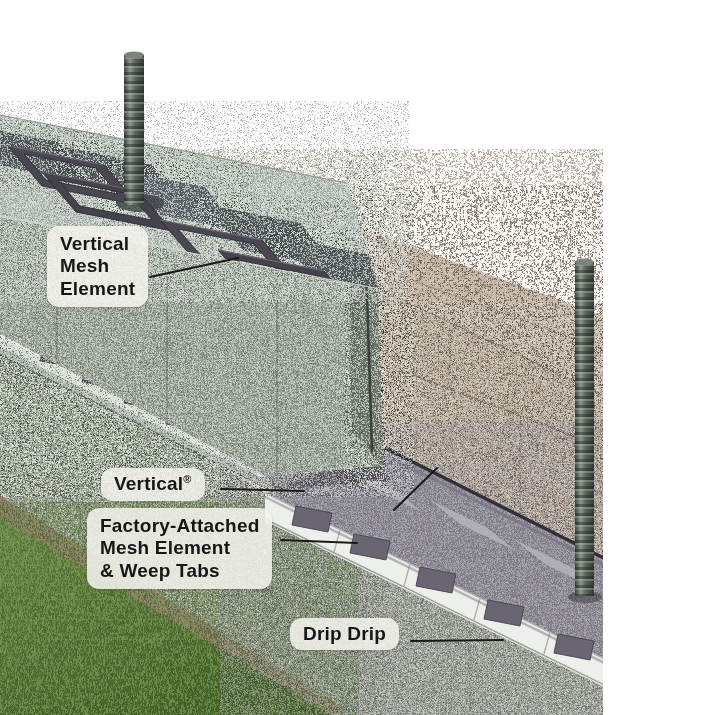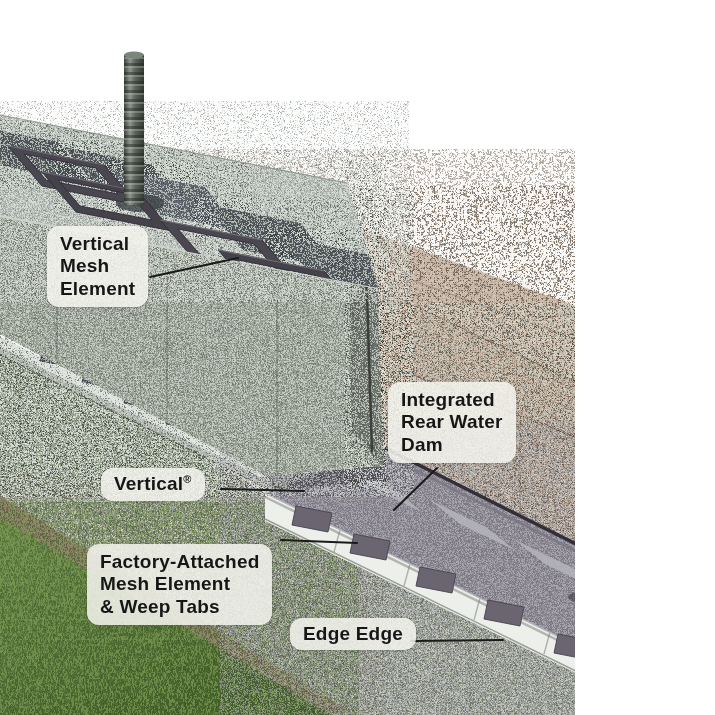--- a/index.html
+++ b/index.html
@@ -1,38 +1,39 @@
 <!DOCTYPE html>
 <html><head>
 <meta charset="utf-8">
 <style>
   html,body{margin:0;padding:0;background:#ffffff;}
   .stage{
     position:relative;width:575px;height:715px;background:#ffffff;overflow:hidden;
     font-family:"Liberation Sans","DejaVu Sans",sans-serif;
+    padding-left:28px;
   }
   .stage svg{position:absolute;left:0;top:0;}
   .callout{
     position:absolute;
     background:rgba(245,245,239,0.86);
     border-radius:12px;
     padding:7px 13px;
     font-weight:bold;
     font-size:19px;
     line-height:1.18;
     color:#161616;
     white-space:pre-line;
     letter-spacing:0.2px;
     box-shadow:0 1px 3px rgba(40,40,40,0.22);
   }
   .callout sup{font-size:11px;vertical-align:super;}
   #cb-vertical{left:47px;top:226px;}
   #cb-dam{left:388px;top:382px;}
   #cb-blocknet{left:101px;top:468px;padding-top:5px;padding-bottom:5px;}
-  #cb-factory{left:87px;top:508px;margin-top:36px;}
+  #cb-factory{left:87px;top:508px;}
   #cb-drip{left:290px;top:618px;padding-top:5px;padding-bottom:5px;}
 </style>
 </head>
 <body>
 
 <div class="stage">
 <svg width="715" height="715" viewBox="0 0 715 715">
   <defs>
 
     <filter id="fConc" x="-8%" y="-8%" width="116%" height="116%">
@@ -325,24 +326,21 @@
     <line x1="221" y1="489" x2="304" y2="491"></line>
     <line x1="281" y1="540" x2="357" y2="543"></line>
     <line x1="411" y1="641" x2="503" y2="640"></line>
   </g>
 </svg>
 
   <div class="callout" id="cb-vertical">Vertical
 Mesh
 Element</div>
 
-  <div class="callout" id="cb-dam">Integrated
-Rear Water
-Dam</div>
 
   <div class="callout" id="cb-blocknet"><span>Vertical</span><sup>®</sup></div>
 
   <div class="callout" id="cb-factory">Factory-Attached
 Mesh Element
 &amp; Weep Tabs</div>
 
-  <div class="callout" id="cb-drip">Edge Edge</div>
+  <div class="callout" id="cb-drip">Drip Drip</div>
 </div>
 
 </body></html>

